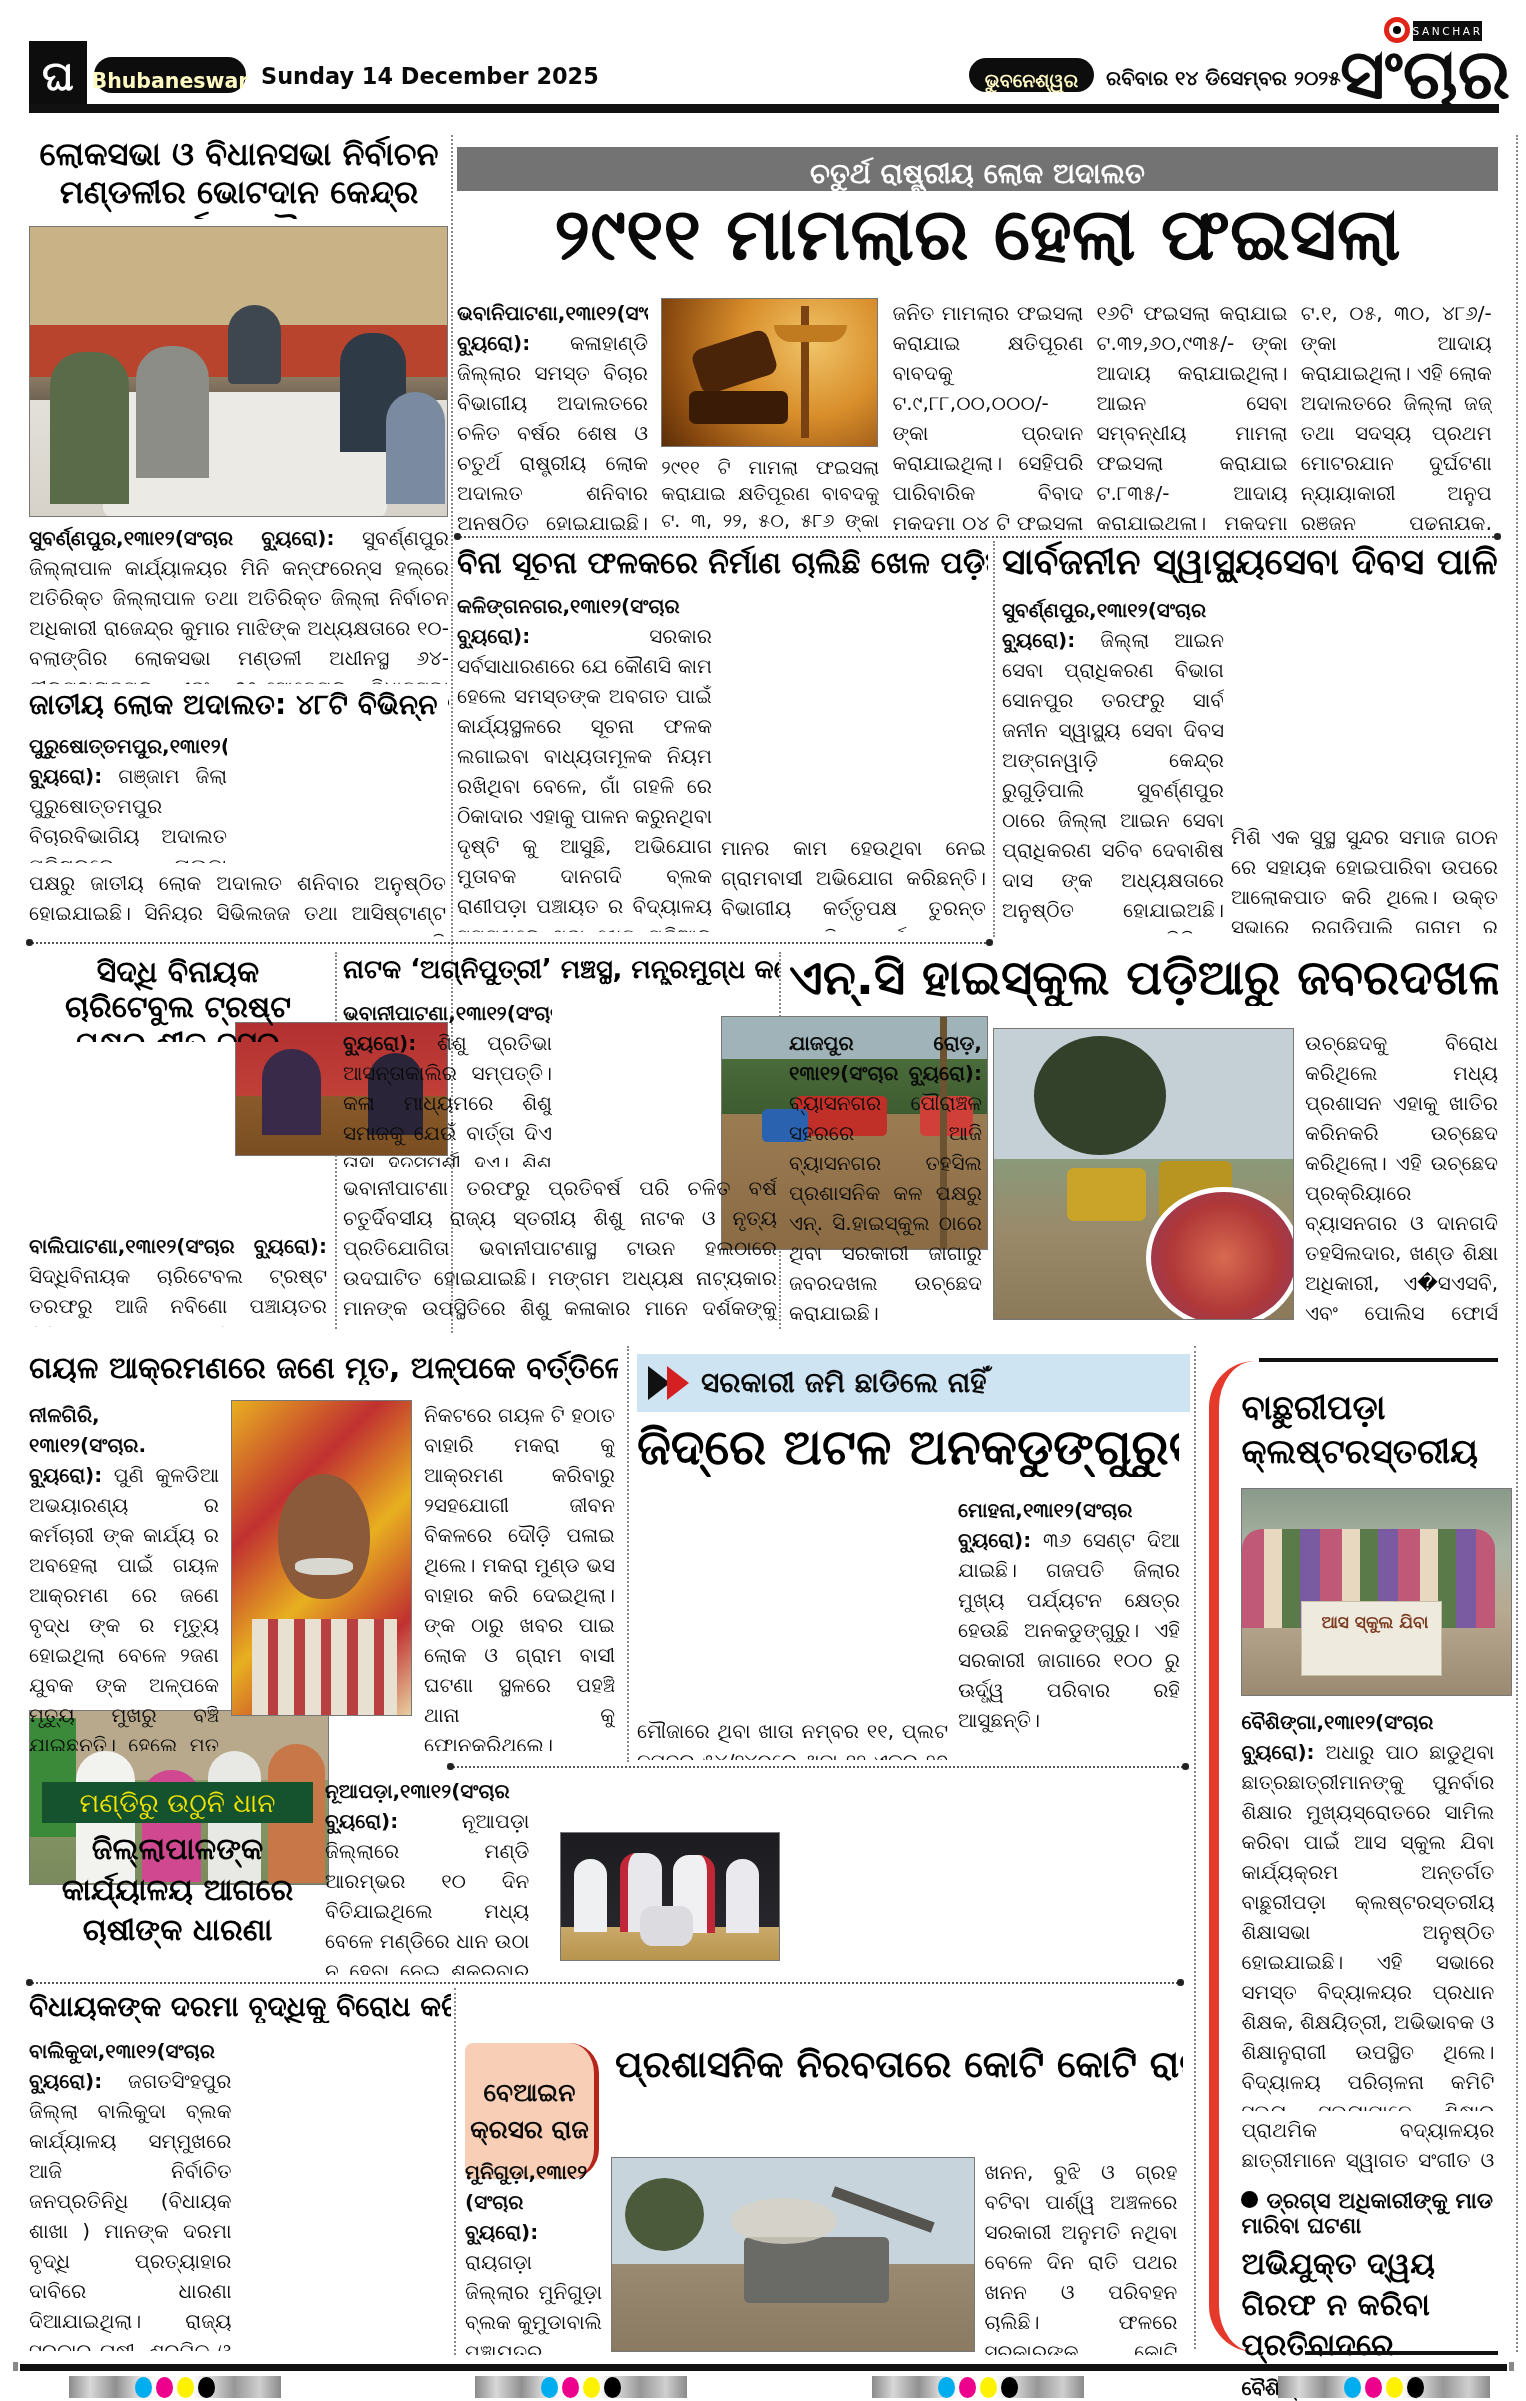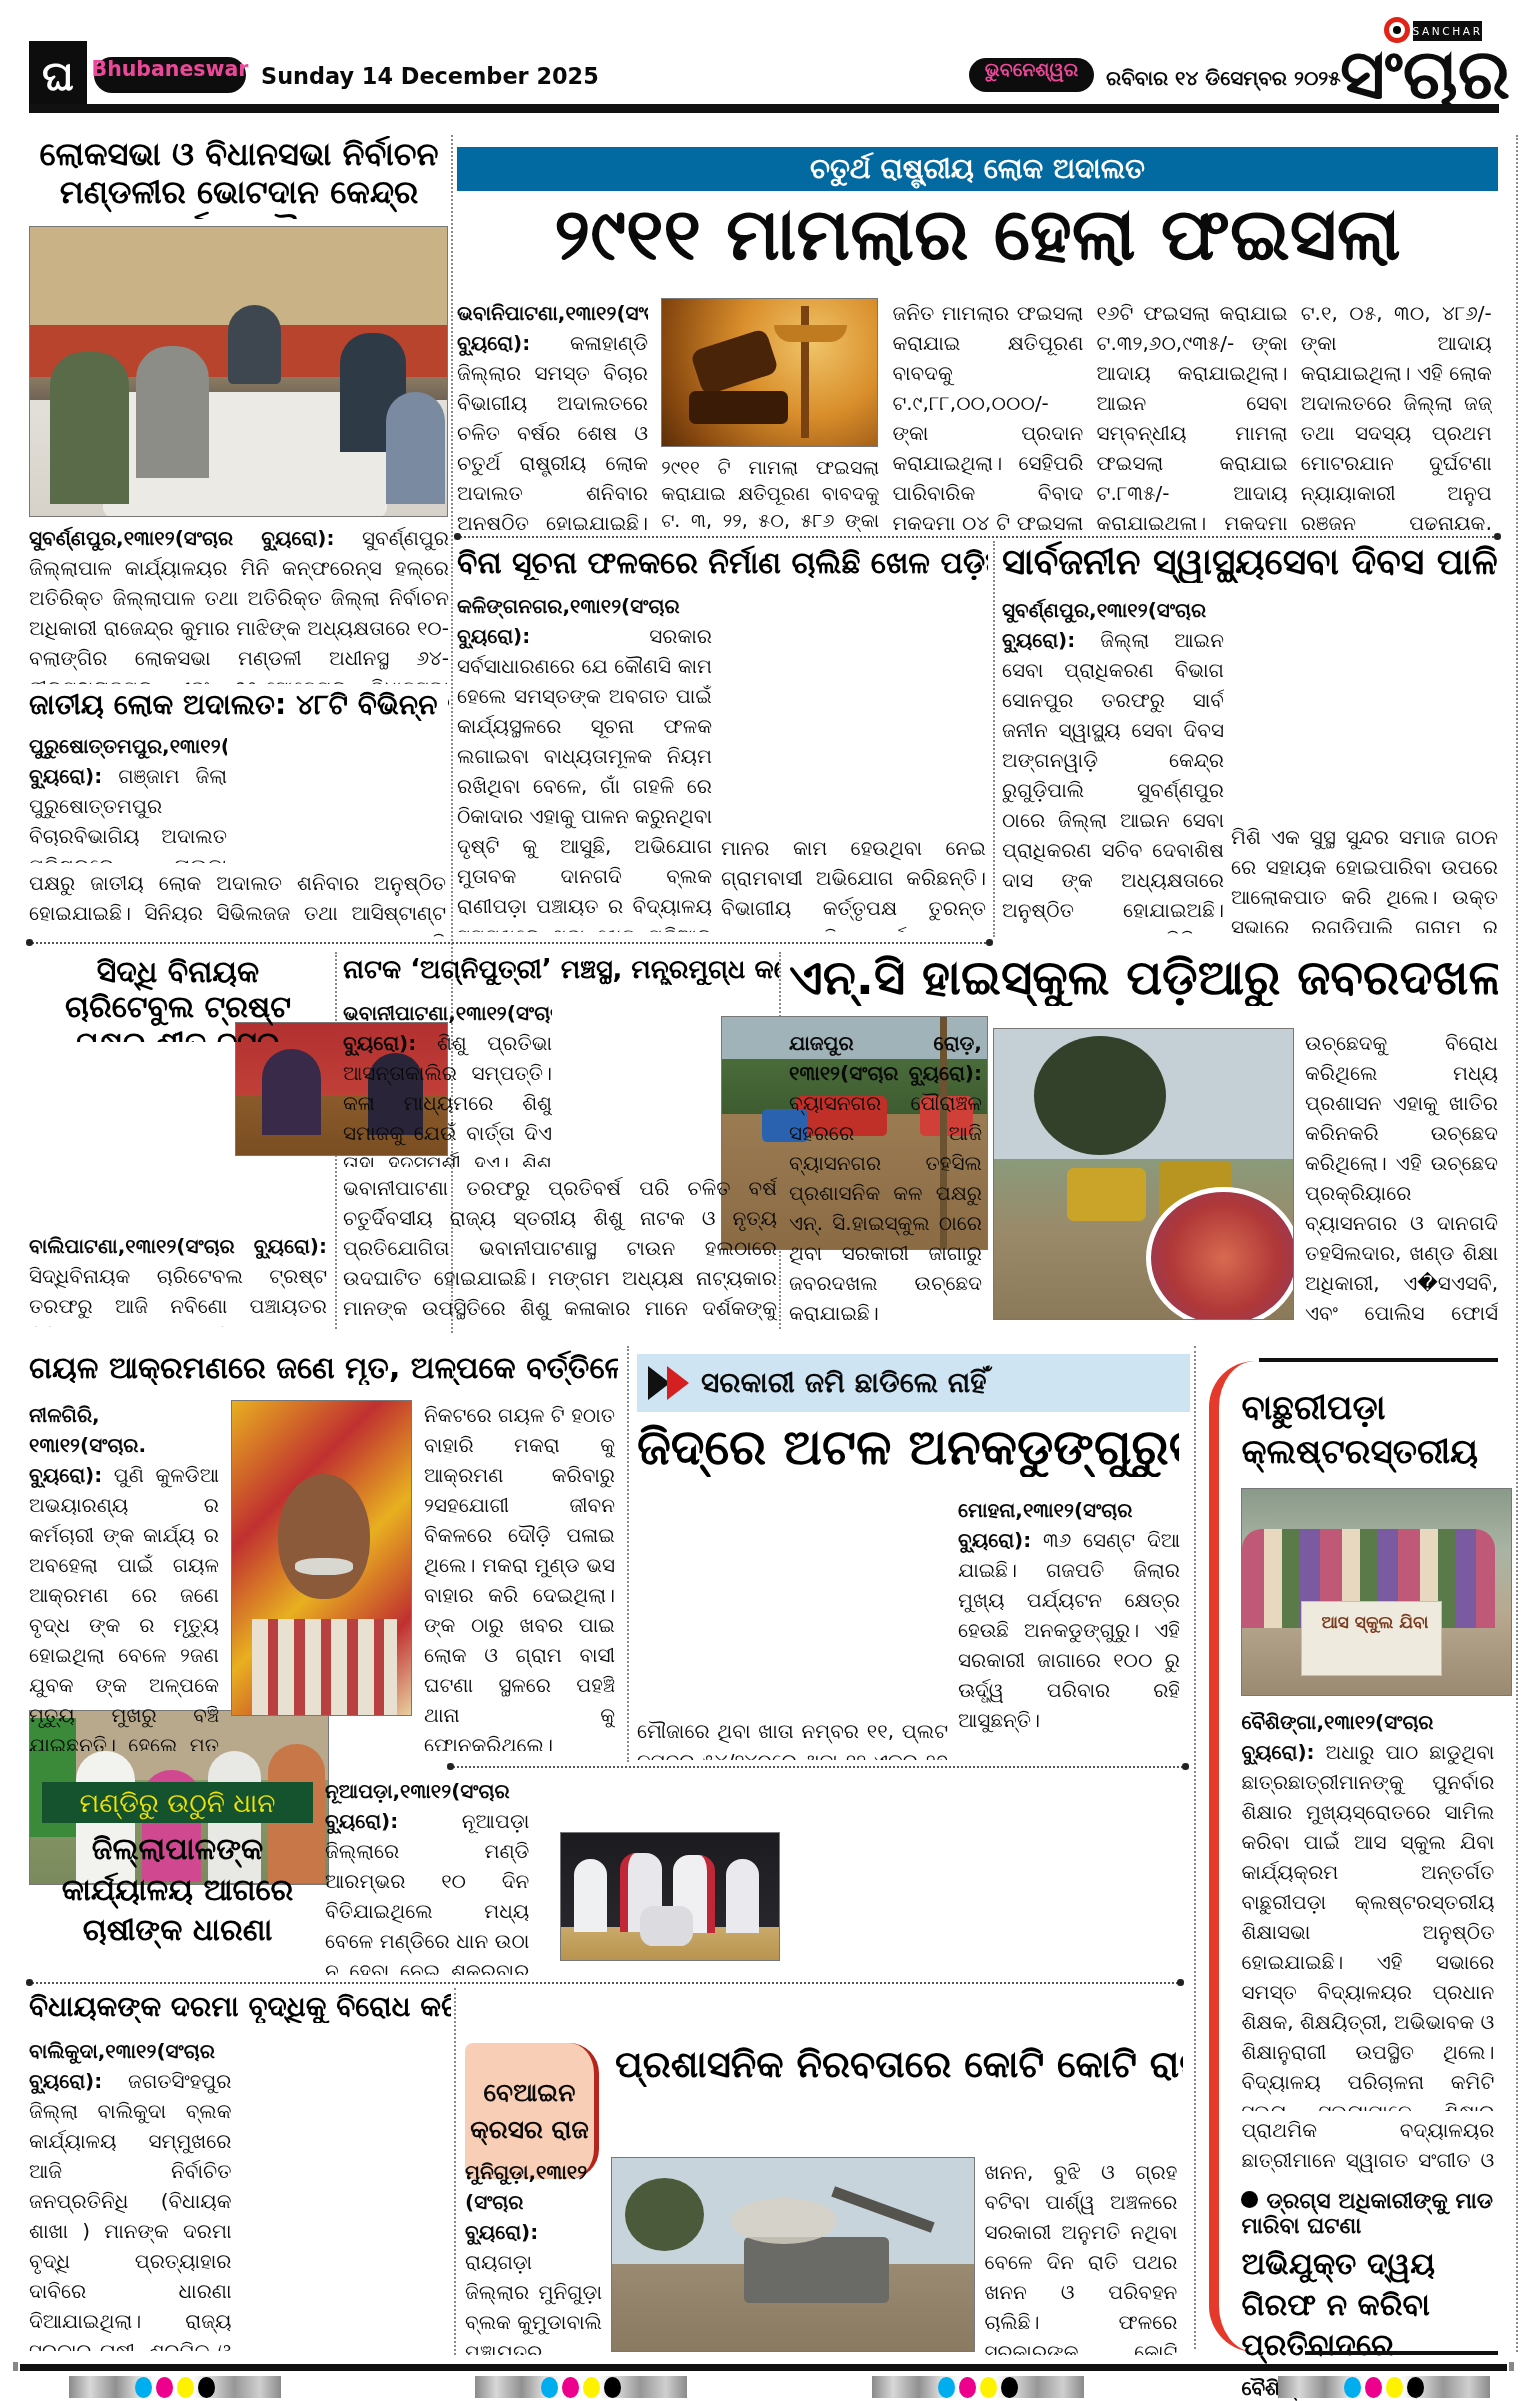--- a/index.html
+++ b/index.html
@@ -8,22 +8,22 @@
   .abs{position:absolute;}
   .hl{font-weight:800;color:#000;line-height:1.18;}
   .bd{font-size:20px;line-height:1.5;text-align:justify;overflow:hidden;margin:0;}
   .dl{font-weight:bold;}
   .dot-h{border-top:2.6px dotted #555;}
   .dot-h::before,.dot-h::after{content:"";position:absolute;top:-4.6px;width:6.6px;height:6.6px;background:#222;border-radius:50%;}
   .dot-h::before{left:-2.6px;} .dot-h::after{right:-2.6px;}
   .dot-v{border-left:2px dotted #888;width:0;}
   .ph{position:relative;overflow:hidden;border:1.3px solid #777;background:#c8c2b4;}
   .cap{font-size:19px;line-height:1.4;text-align:justify;overflow:hidden;}
-  .kicker-olive{background:#0369a1;color:#fff;font-weight:bold;display:flex;align-items:center;justify-content:center;}
-  .pill{background:#0d0d0d;color:#ec4899;font-weight:bold;border-radius:18.5px;display:flex;align-items:flex-start;justify-content:center;}
+  .kicker-olive{background:#737373;color:#fff;font-weight:bold;display:flex;align-items:flex-end;justify-content:center;}
+  .pill{background:#0d0d0d;color:#fef9c3;font-weight:bold;border-radius:18.5px;display:flex;align-items:flex-end;justify-content:center;}
   .cols3{column-count:3;column-gap:17px;}
   .cols2{column-count:2;column-gap:17px;}
   .blackbox{background:#14532d;color:#f2e300;font-weight:400;display:flex;align-items:center;justify-content:center;}
   .bluekick{background:#cfe4f2;display:flex;align-items:center;gap:12px;padding-left:10.6px;}
   .orangekick{background:#f8cfb6;border-right:5.3px solid #b5251b;border-radius:8px 30px 30px 8px;
               display:flex;flex-direction:column;align-items:center;justify-content:center;font-weight:800;}
   .play{width:0;height:0;border-style:solid;display:inline-block;}
   .redframe{border-left:10.6px solid #e5392b;border-radius:46px 0 0 46px;}
   .regmark{height:22.4px;display:flex;align-items:center;justify-content:center;gap:4.6px;
            background:linear-gradient(90deg,#8a8a8a,#d8d8d8 10%,#909090 22%,#e8e8e8 34%,#ffffff 42%,#ffffff 58%,#dddddd 66%,#979797 78%,#cfcfcf 90%,#8a8a8a);}

